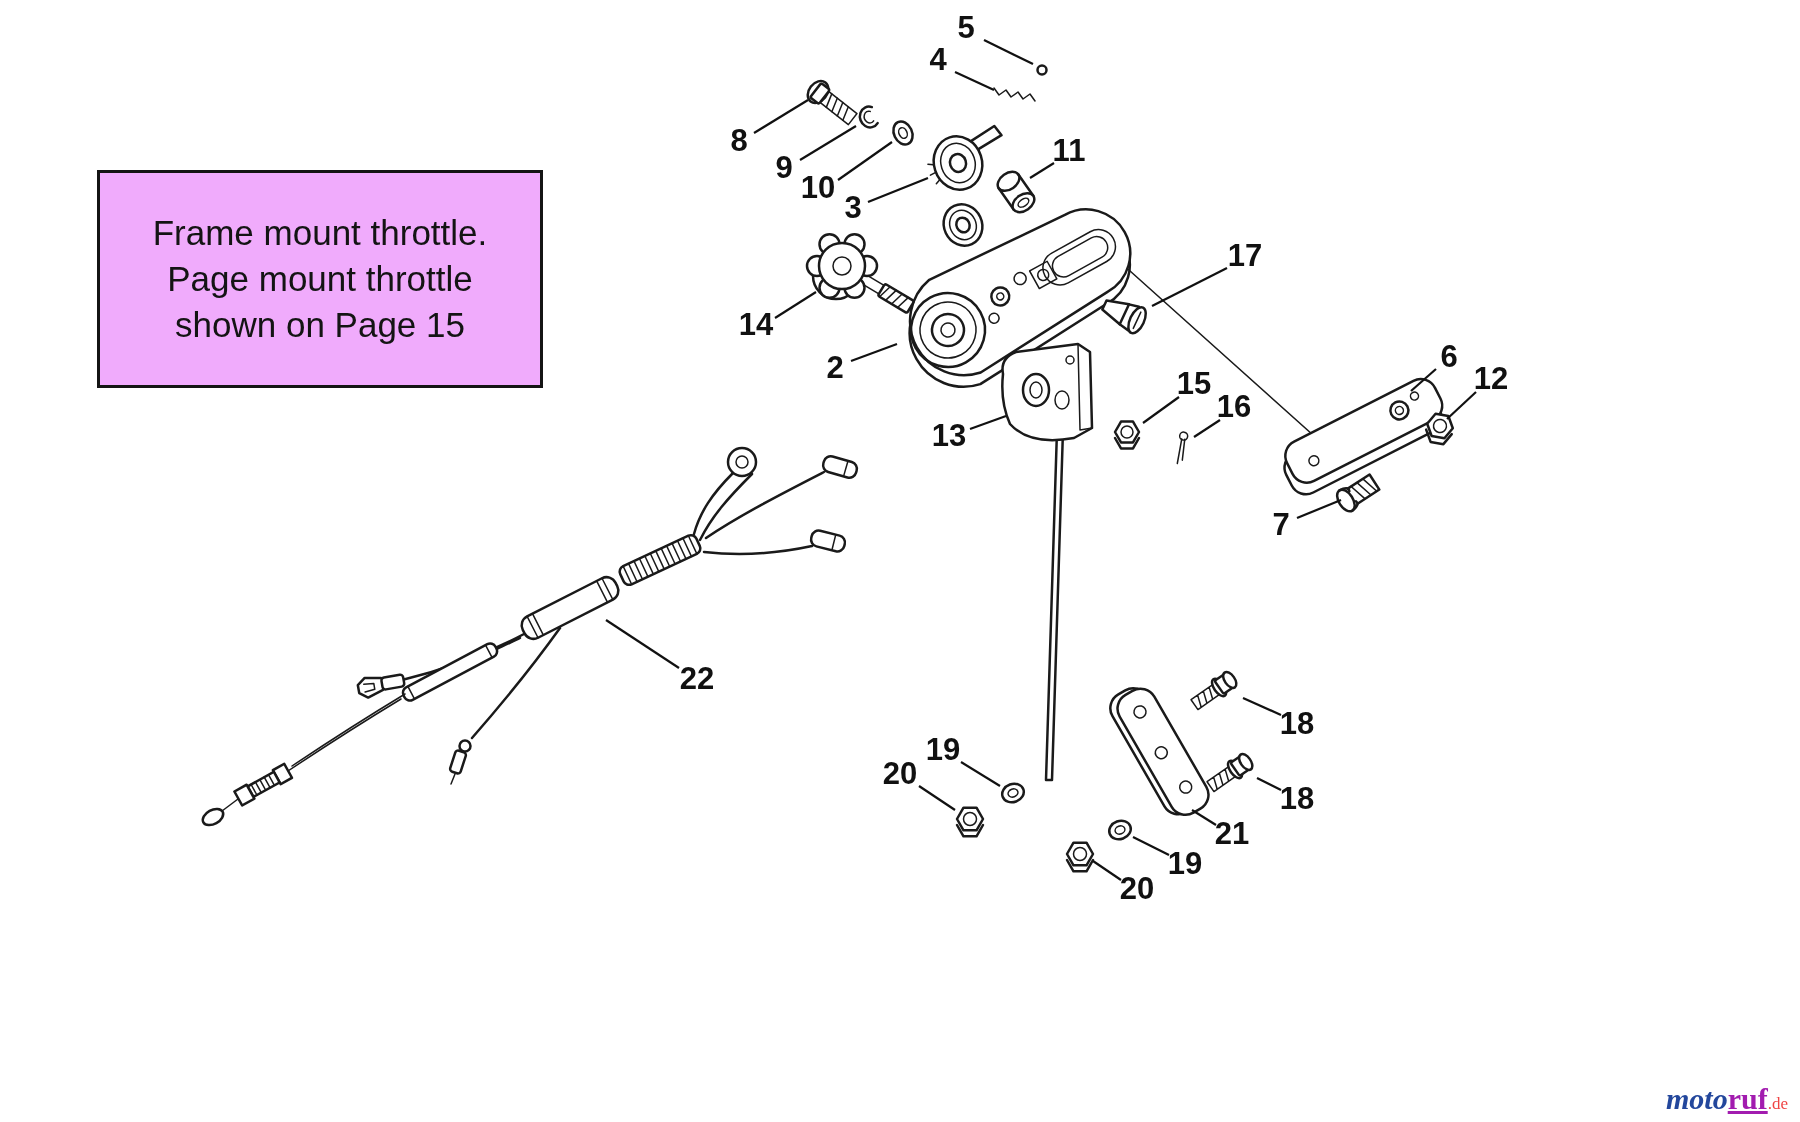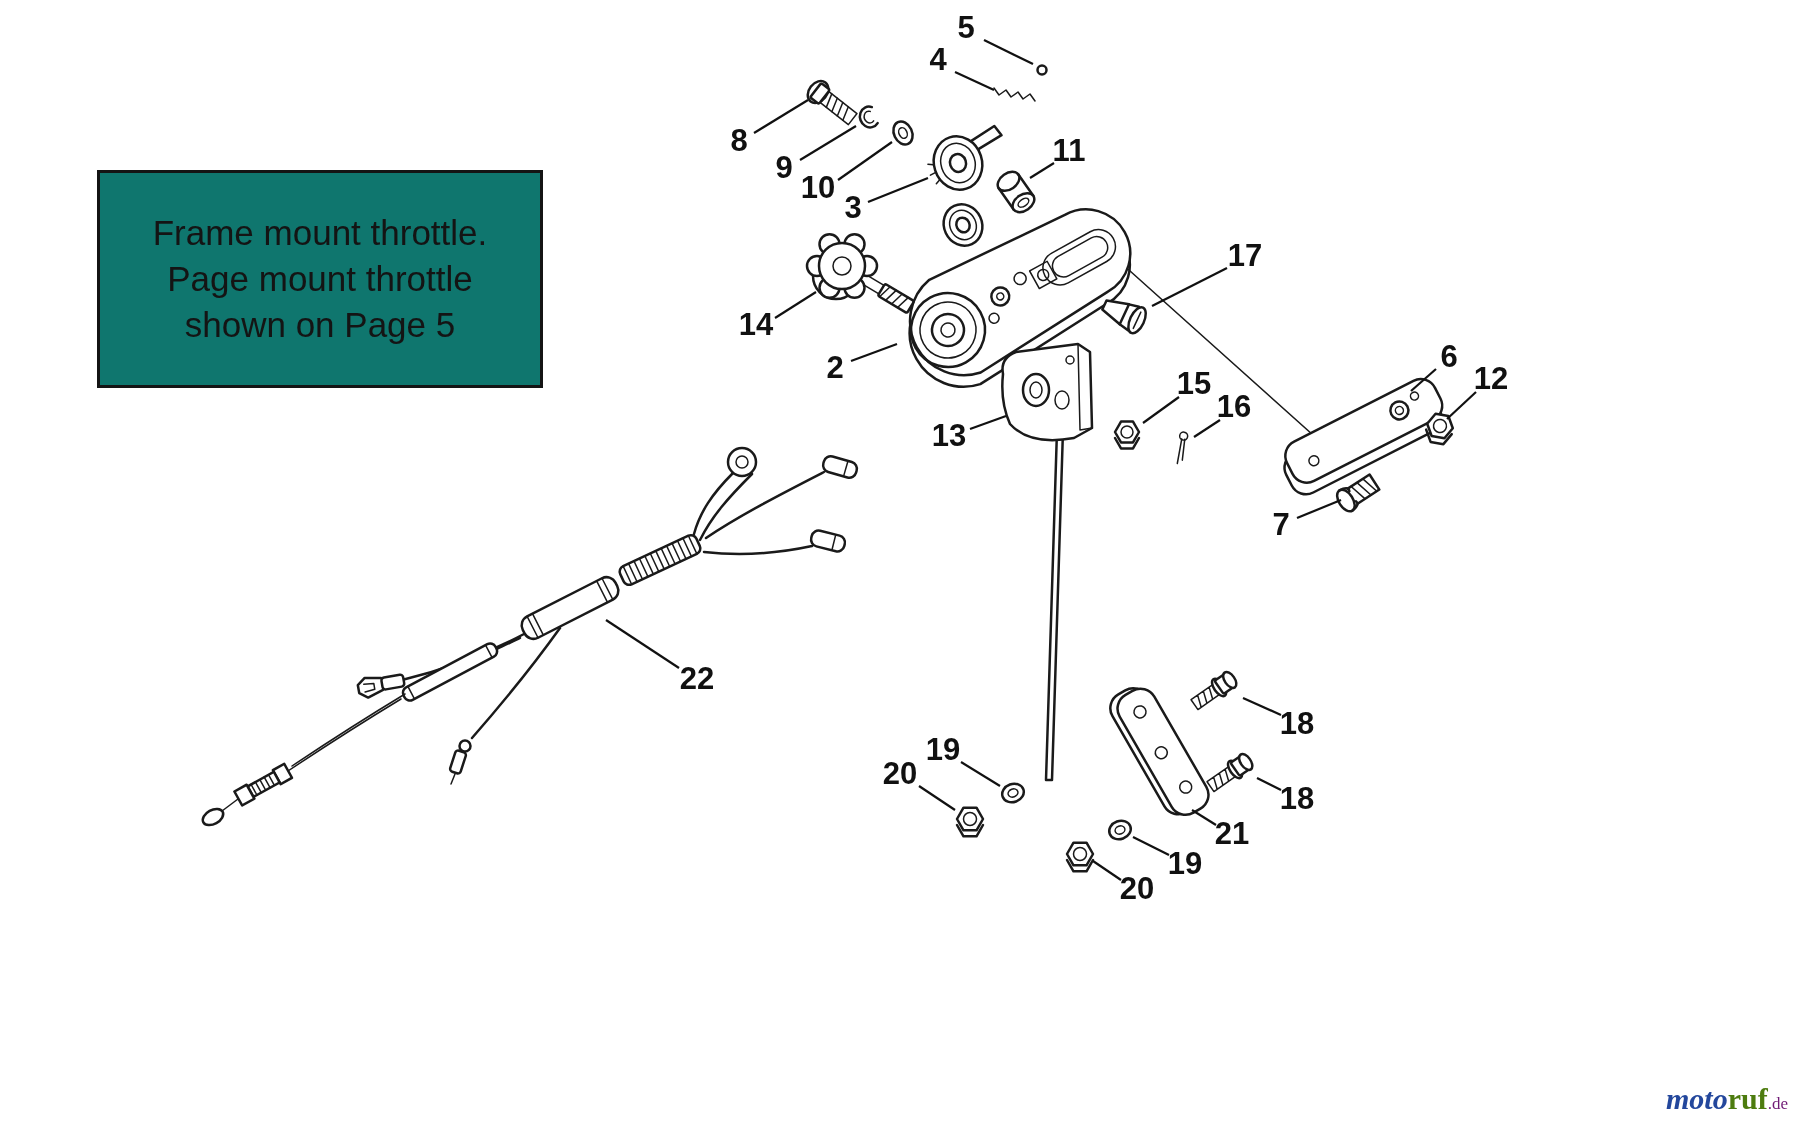--- a/index.html
+++ b/index.html
@@ -10,21 +10,21 @@
   .ln{fill:none;stroke:#1a1a1a;stroke-width:2.5;stroke-linecap:round;stroke-linejoin:round;}
   .thin{stroke-width:1.5;}
   .wfill{fill:#ffffff;stroke:#1a1a1a;stroke-width:2.5;stroke-linecap:round;stroke-linejoin:round;}
   .leader{stroke:#111111;stroke-width:2.2;fill:none;}
   .callout-text{font-family:"Liberation Sans",sans-serif;font-size:31px;font-weight:700;fill:#111111;
                 text-anchor:middle;dominant-baseline:middle;}
 
   .note-box{position:absolute;left:97px;top:170px;width:440px;height:212px;border:3px solid #141414;
             display:flex;flex-direction:column;justify-content:center;align-items:center;
             font-family:"Liberation Sans",sans-serif;font-size:35px;line-height:1.32;color:#141414;
-            text-align:center;background:#0f766e;}
+            text-align:center;background:#f0abfc;}
 
   .logo{position:absolute;right:12px;bottom:6px;font-family:"Liberation Serif",serif;
         font-weight:700;font-size:30px;white-space:nowrap;}
   .logo .logo-de{font-size:17px;font-weight:400;}
 </style>
 </head>
 <body>
 
 <div class="stage">
 
@@ -320,18 +320,18 @@
         <line x1="1169" y1="855" x2="1133" y2="837" class="leader"></line>
         <text x="1185" y="866" class="callout-text">19</text>
         <line x1="1121" y1="880" x2="1093" y2="861" class="leader"></line>
         <text x="1137" y="891" class="callout-text">20</text>
       </g>
   </svg>
 
   <div class="note-box">
     <div>Frame mount throttle.</div>
     <div>Page mount throttle</div>
-    <div>shown on Page 5</div>
+    <div>shown on Page 15</div>
   </div>
 
-  <div class="logo"><span class="logo-moto" style="color: rgb(35, 71, 156); font-style: italic;">moto</span><span class="logo-ruf" style="color: #4d7c0f;">ruf</span><span class="logo-de" style="color: #701a75;">.de</span></div>
+  <div class="logo"><span class="logo-moto" style="color: rgb(35, 71, 156); font-style: italic;">moto</span><span class="logo-ruf" style="color: #a21caf; text-decoration: underline;">ruf</span><span class="logo-de" style="color: #ef4444;">.de</span></div>
 
 </div>
 
 </body></html>

